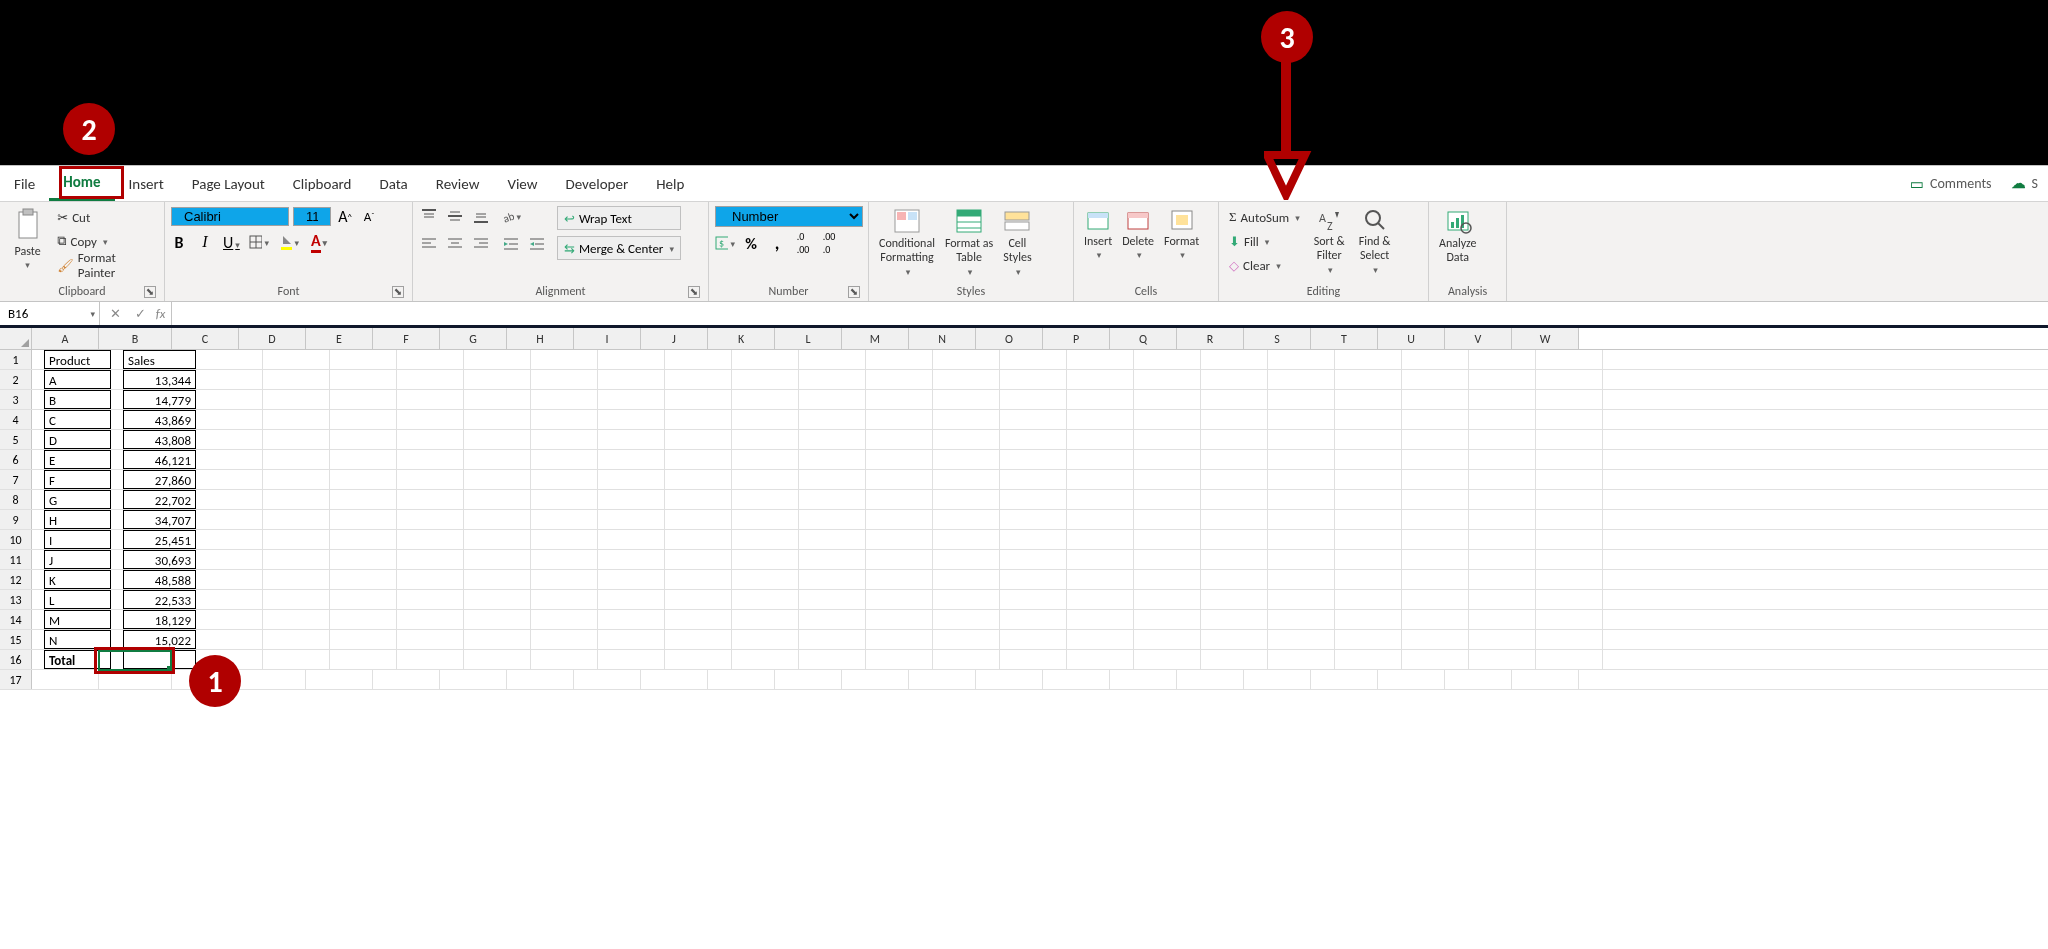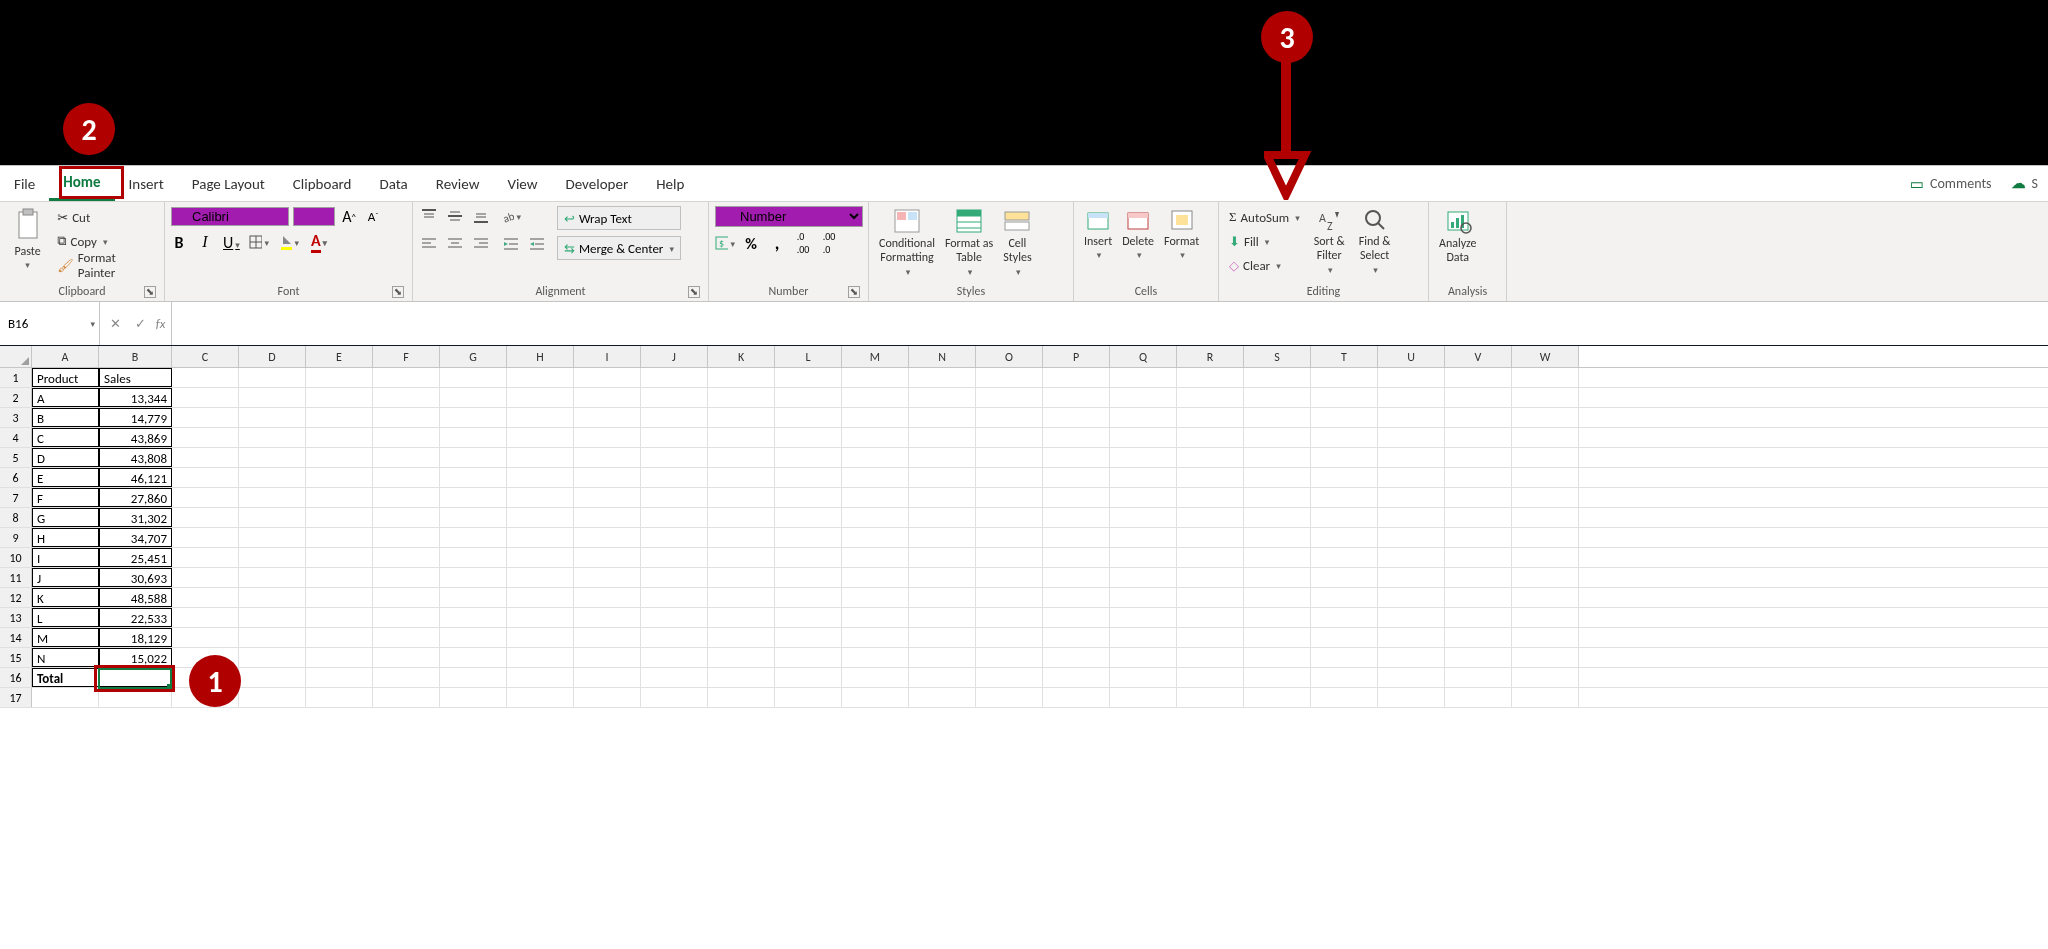--- a/index.html
+++ b/index.html
@@ -15,44 +15,44 @@
   .share-ico { color:#107c41; font-weight:bold; }
   
   .ribbon { height:100px; background:#f3f2f1; border-bottom:1px solid #c4c4c4; display:flex; position:relative; overflow:hidden; }
   .group { border-right:1px solid #d0d0d0; display:flex; flex-direction:column; padding:4px 6px 0 6px; }
   .group-body { flex:1; display:flex; align-items:flex-start; }
   .group-label { text-align:center; font-size:12px; color:#595959; padding:2px 0 3px 0; position:relative; }
   .dlg { position:absolute; right:2px; bottom:3px; font-size:10px; color:#595959; border:1px solid #a0a0a0; width:12px; height:12px; line-height:10px; text-align:center;}
   .vbtn { display:flex; flex-direction:column; align-items:center; justify-content:flex-start; font-size:12px; color:#333; line-height:1.2; text-align:center; padding:2px 4px; gap:2px;}
   .vbtn svg { display:block; }
   .small-row { display:flex; align-items:center; gap:4px; font-size:13px; color:#333; height:22px; padding:0 4px;}
-  .sel { border:1px solid #a0a0a0; background:#a21caf; font-size:13px; padding:1px 20px; }
+  .sel { border:1px solid #a0a0a0; background:#0ea5e9; font-size:13px; padding:1px 12px; }
   .col { display:flex; flex-direction:column; gap:2px; }
   .icobox { width:20px; height:20px; display:flex; align-items:center; justify-content:center; }
   .boxbtn { border:1px solid #c0c0c0; background:#efefef; padding:2px 6px; font-size:13px; display:inline-flex; align-items:center; gap:4px; height:24px;}
   .merge-btn { border:1px solid #c0c0c0; background:#efefef; padding:2px 6px; font-size:13px; display:inline-flex; align-items:center; gap:4px; height:24px;}
   .caret::after { content:"▾"; font-size:9px; color:#666; margin-left:2px; }
   
-  .fbar { height:44px; border-bottom:1px solid #0f172a; display:flex; align-items:stretch; background:#fff; font-size:13px; }
+  .fbar { height:26px; border-bottom:3px solid #0f172a; display:flex; align-items:stretch; background:#fff; font-size:13px; }
   .namebox { width:100px; border-right:1px solid #c4c4c4; display:flex; align-items:center; padding-left:8px; position:relative;}
   .namebox .dd { position:absolute; right:4px; color:#666; font-size:9px;}
   .fx-btns { display:flex; align-items:center; color:#888; padding:0 6px; gap:6px; border-right:1px solid #c4c4c4;}
   .fx-input { flex:1; padding-left:6px; display:flex; align-items:center;}
   
   .grid { position:relative; background:#fff; }
   .col-headers { display:flex; height:22px; border-bottom:1px solid #c6c6c6; font-size:12px; color:#333; }
   .corner { width:32px; border-right:1px solid #c6c6c6; background:#f0f0f0; position:relative;}
   .corner::after{content:"";position:absolute;right:2px;bottom:2px;width:0;height:0;border-left:8px solid transparent;border-bottom:8px solid #a0a0a0;}
   .ch { width:67px; border-right:1px solid #c6c6c6; text-align:center; line-height:22px; background:#f0f0f0;}
   .ch.wA{width:67px;} .ch.wB{width:73px;}
   .rows { }
   .row { display:flex; height:20px; border-bottom:1px solid #e0e0e0; font-size:13px; }
   .rh { width:32px; border-right:1px solid #c6c6c6; text-align:center; line-height:20px; background:#f0f0f0; font-size:12px;}
   .cell { width:67px; border-right:1px solid #e0e0e0; padding:0 4px; line-height:20px; overflow:hidden;}
-  .cell.bord { border:1px solid #000; }
+  .cell.bord { border:1px solid #000;margin-left:12px; }
   .cell.right { text-align:right; }
   .cell.bold { font-weight:bold; }
   .cell.wB { width:73px; }
   
   .selcell { position:absolute; border:2px solid #107c41; pointer-events:none; }
   .selcell .handle { position:absolute; right:-4px; bottom:-4px; width:7px; height:7px; background:#107c41; }
   
   .callout { position:absolute; width:52px; height:52px; border-radius:50%; background:#b00000; color:#fff; font-size:30px; font-weight:bold; display:flex; align-items:center; justify-content:center; z-index:50;}
   .redbox { position:absolute; border:3px solid #b00000; z-index:49; pointer-events:none;}
   .arrow3 { position:absolute; z-index:49; }
@@ -604,21 +604,21 @@
           <div class="cell"></div>
           <div class="cell"></div>
           <div class="cell"></div>
           <div class="cell"></div>
           <div class="cell"></div>
           <div class="cell"></div>
         </div>
         <div class="row">
           <div class="rh">8</div>
           <div class="cell bord">G</div>
-          <div class="cell wB right bord">31,302</div>
+          <div class="cell wB right bord">22,702</div>
           <div class="cell"></div>
           <div class="cell"></div>
           <div class="cell"></div>
           <div class="cell"></div>
           <div class="cell"></div>
           <div class="cell"></div>
           <div class="cell"></div>
           <div class="cell"></div>
           <div class="cell"></div>
           <div class="cell"></div>

